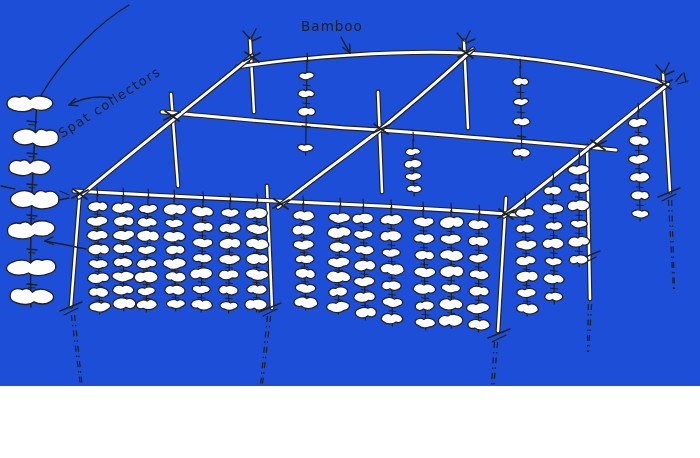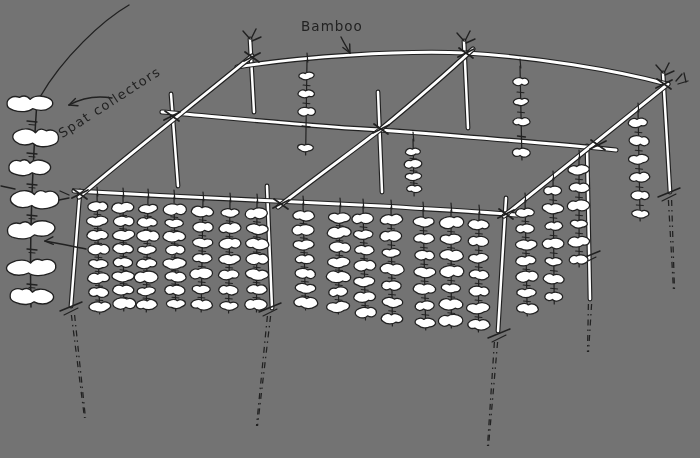--- a/index.html
+++ b/index.html
@@ -1,16 +1,16 @@
 <!DOCTYPE html>
 <html><head>
 <meta charset="utf-8">
 <style>
   html,body{margin:0;padding:0;background:#ffffff;}
-  .stage{position:relative;width:700px;height:458px;background:#737373;overflow:hidden;}
+  .stage{position:relative;width:700px;height:386px;background:#1d4ed8;overflow:hidden;}
   svg{display:block;}
   .label{font-family:"DejaVu Sans",sans-serif;fill:#222222;}
   .label-bamboo{font-size:13.5px;letter-spacing:1px;}
   .label-spat{font-size:13px;letter-spacing:1.5px;}
 </style>
 </head>
 <body>
 
 <div class="stage">
   <svg id="sketch" width="700" height="458" viewBox="0 0 700 458">

